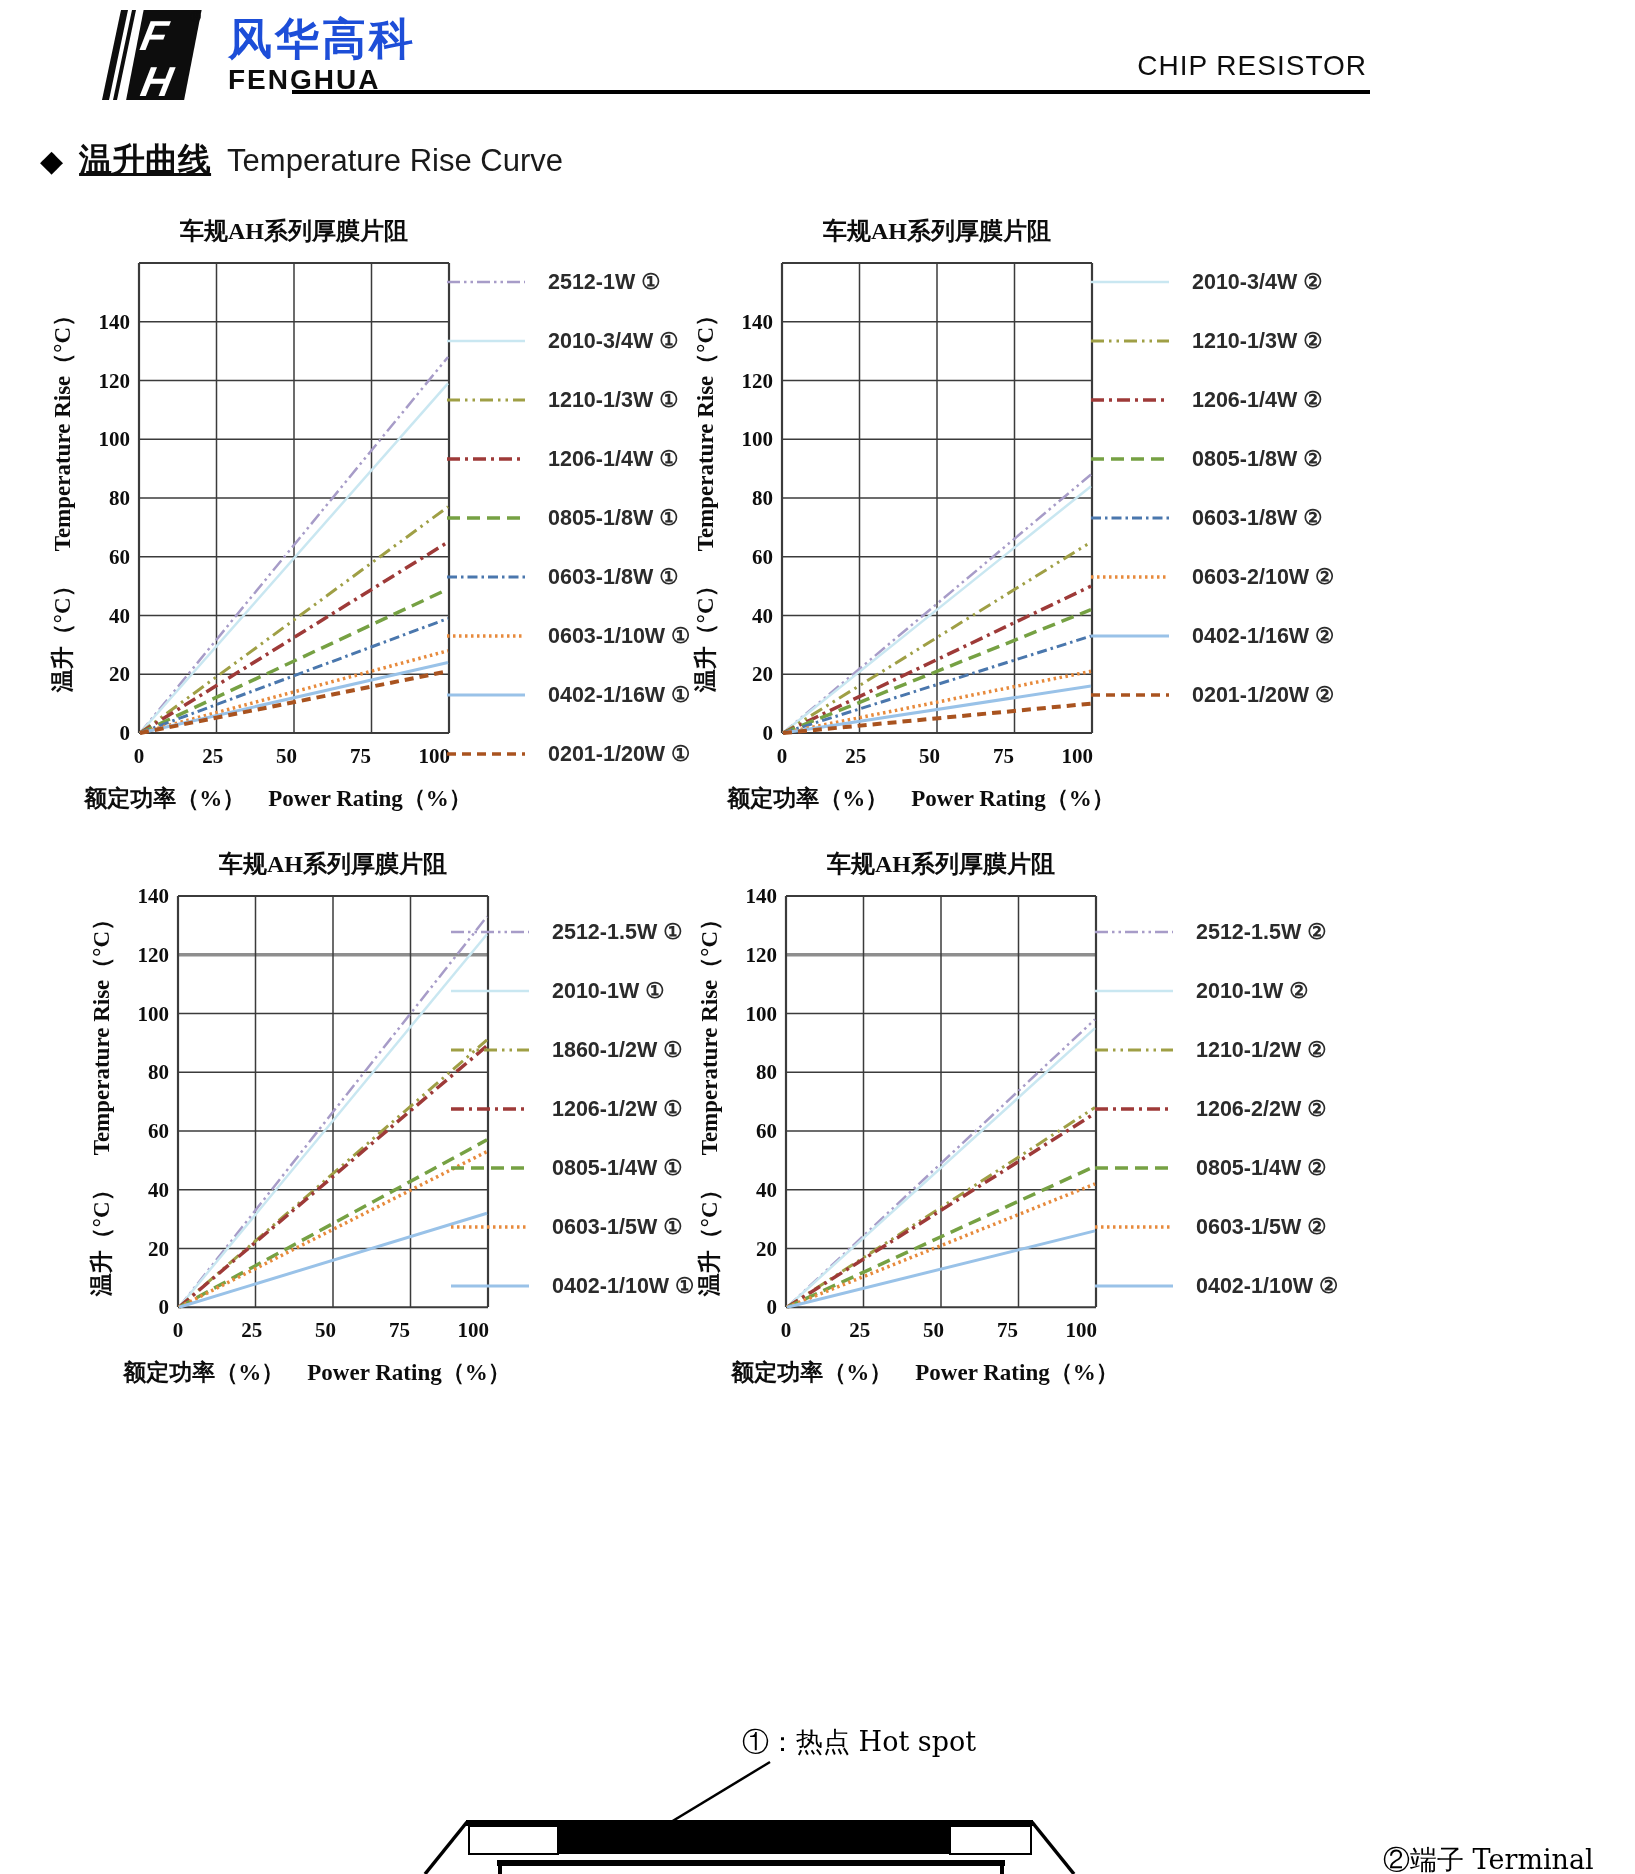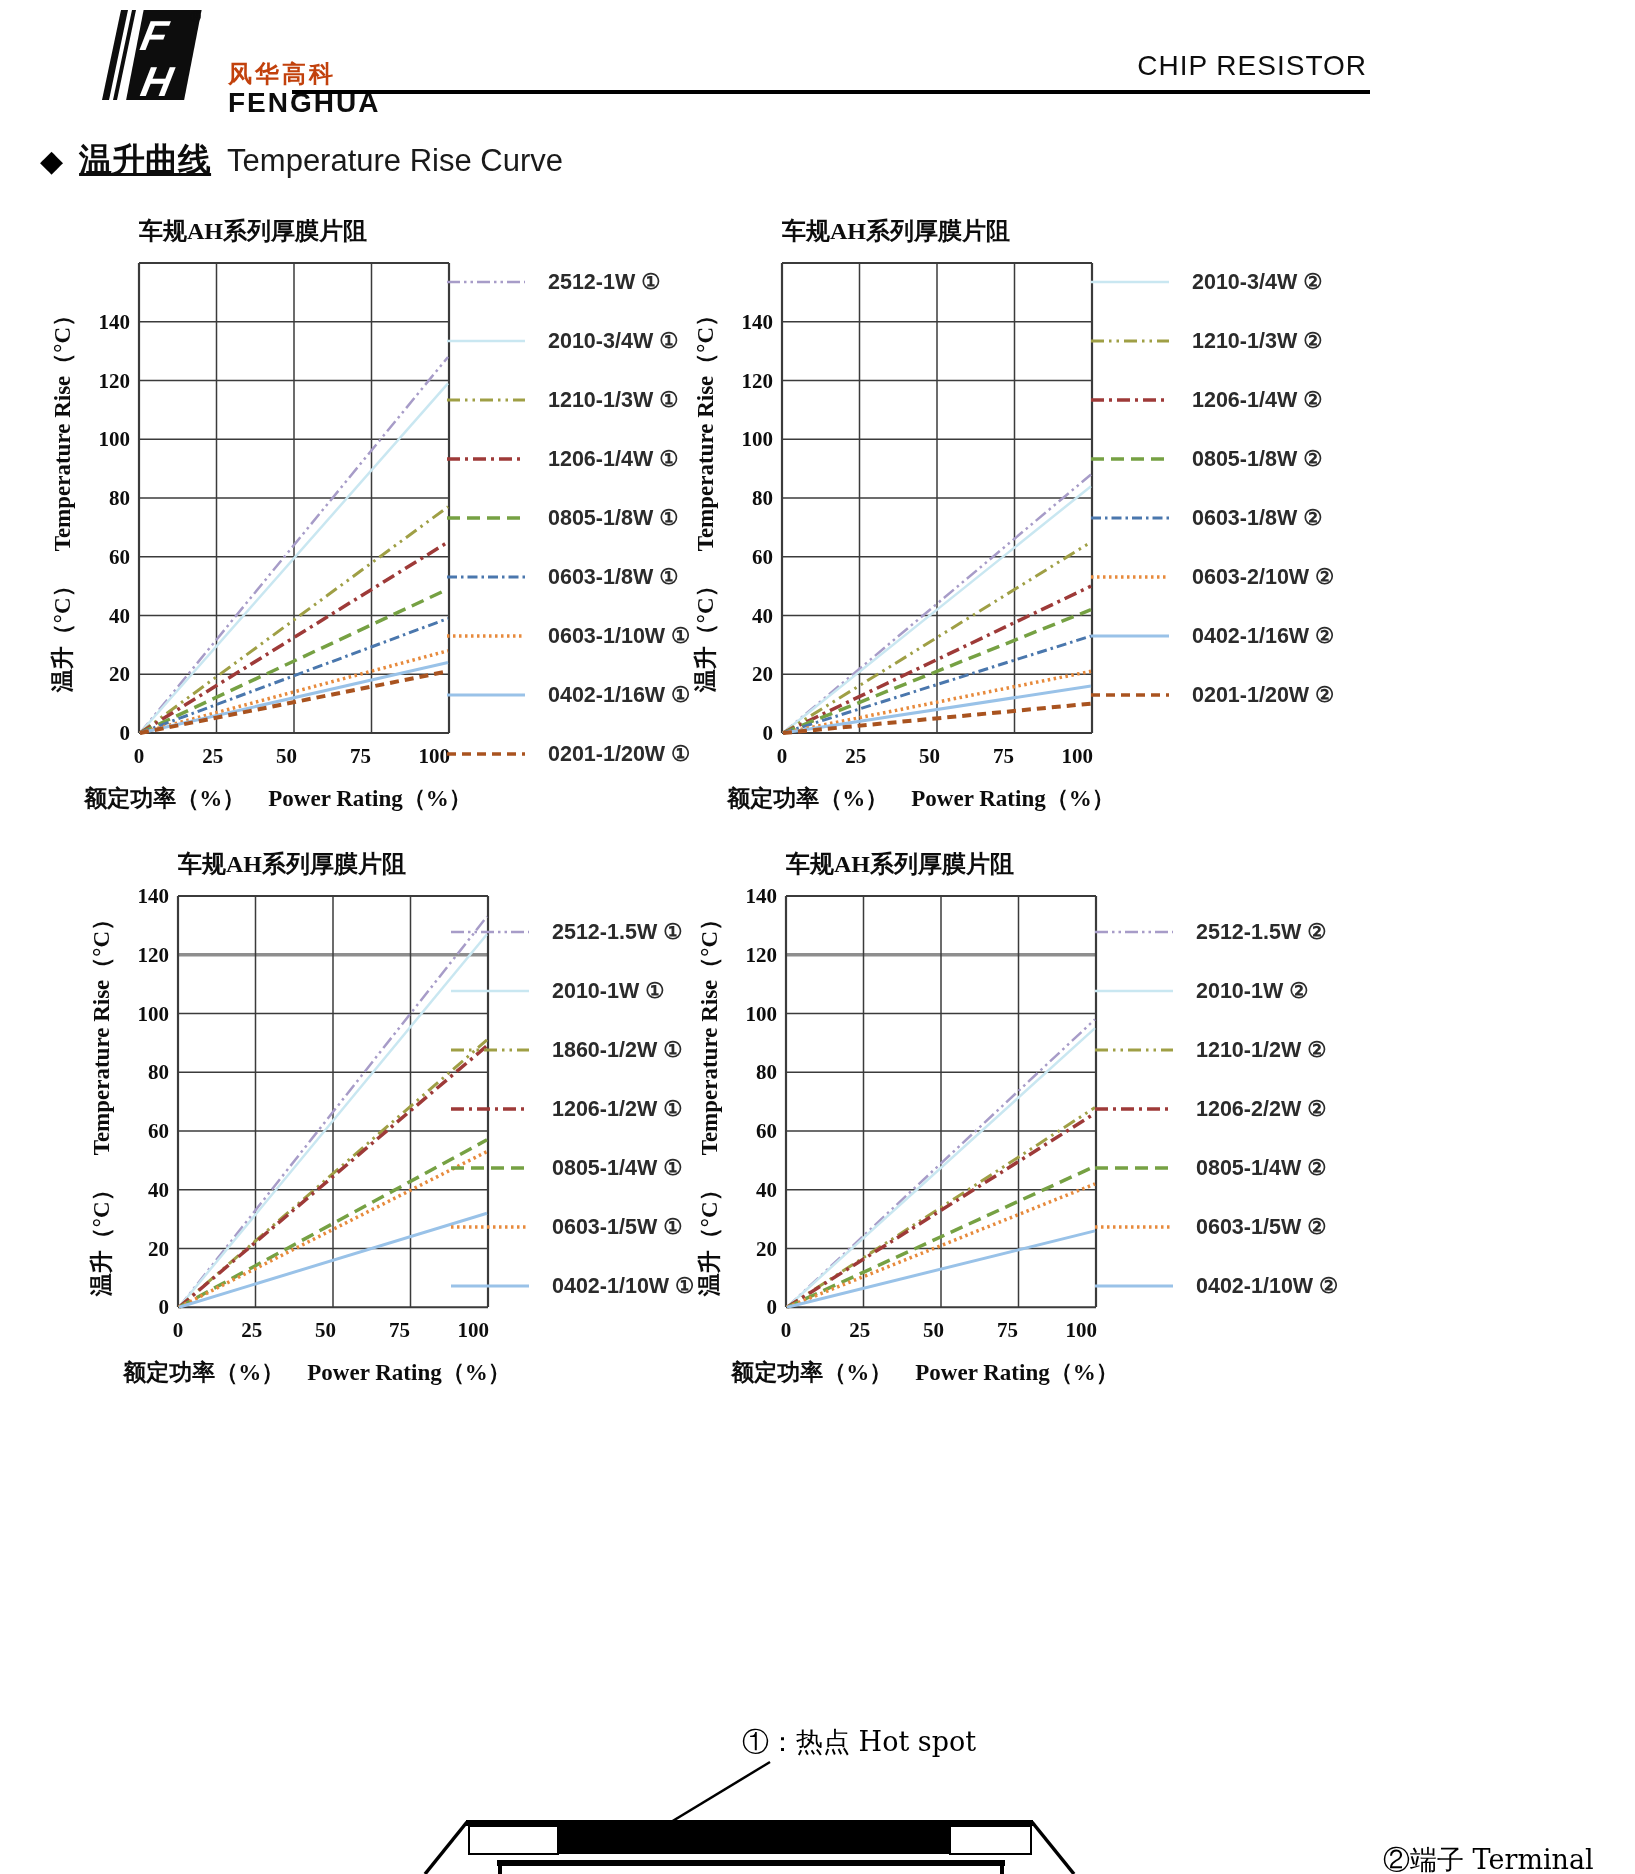--- a/index.html
+++ b/index.html
@@ -2,35 +2,35 @@
 <html><head>
 <meta charset="utf-8">
 <style>
   html,body{margin:0;padding:0;background:#ffffff;}
   .page{position:relative;width:1635px;height:1874px;background:#ffffff;overflow:hidden;
         font-family:"Liberation Sans",sans-serif;color:#111;}
 
   
   .logo{position:absolute;left:82px;top:8px;display:flex;gap:24px;}
   .brand{padding-top:6px;}
-  .brand-cn{font-size:24px;font-weight:bold;letter-spacing:3px;color:#c2410c;
-            font-family:"Liberation Sans",sans-serif;line-height:1.15;margin-top:46px;}
+  .brand-cn{font-size:44px;font-weight:bold;letter-spacing:3px;color:#1d4ed8;
+            font-family:"Liberation Sans",sans-serif;line-height:1.15;}
   .brand-en{font-size:28px;font-weight:bold;letter-spacing:2px;color:#0d0d0d;line-height:1.1;}
   .doc-title{position:absolute;top:50px;right:268px;font-size:28px;letter-spacing:1px;color:#0d0d0d;}
   .header-rule{position:absolute;top:90px;left:292px;width:1078px;height:4px;background:#000;}
 
   
   .section-title{position:absolute;left:40px;top:138px;display:flex;align-items:center;gap:16px;}
   .diamond{font-size:30px;color:#000;}
   .sec-cn{font-size:33px;font-weight:bold;color:#0d0d0d;text-decoration:underline;}
   .sec-en{font-size:31px;color:#1a1a1a;}
 
   
   .chart{position:absolute;}
-  .chart-title{margin-left:96px;width:310px;text-align:left;height:40px;
+  .chart-title{margin-left:96px;width:310px;text-align:center;height:40px;
                font:bold 24px "Liberation Serif",serif;color:#0d0d0d;}
   .chart-body{display:flex;}
   .ylabel{width:38px;position:relative;}
   .chart.top .ylabel{height:486px;}
   .chart.bot .ylabel{height:428px;}
   .ylabel span{position:absolute;left:50%;top:50%;
                transform:translate(-50%,-50%) rotate(-90deg);
                white-space:nowrap;font:bold 23px "Liberation Serif",serif;color:#0d0d0d;}
   .xlabel{margin-left:40px;width:390px;text-align:center;margin-top:4px;
           font:bold 23px "Liberation Serif",serif;color:#0d0d0d;}

